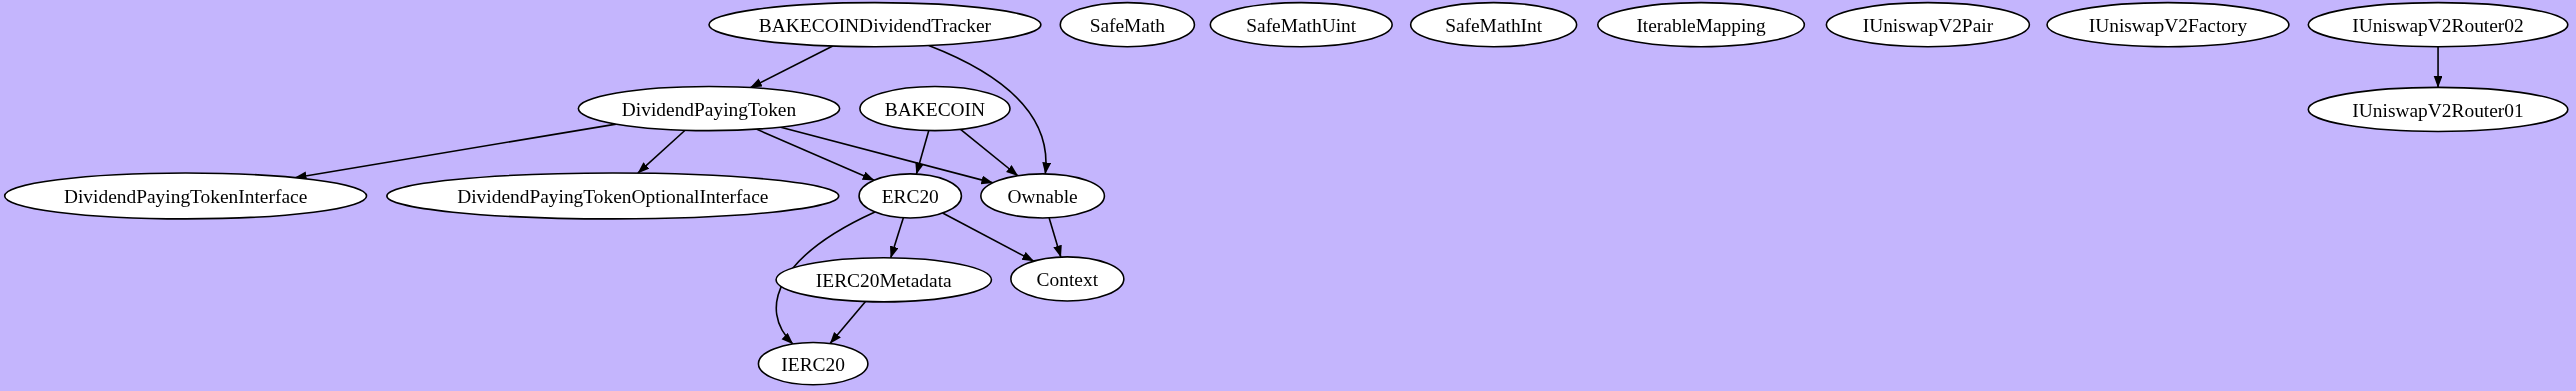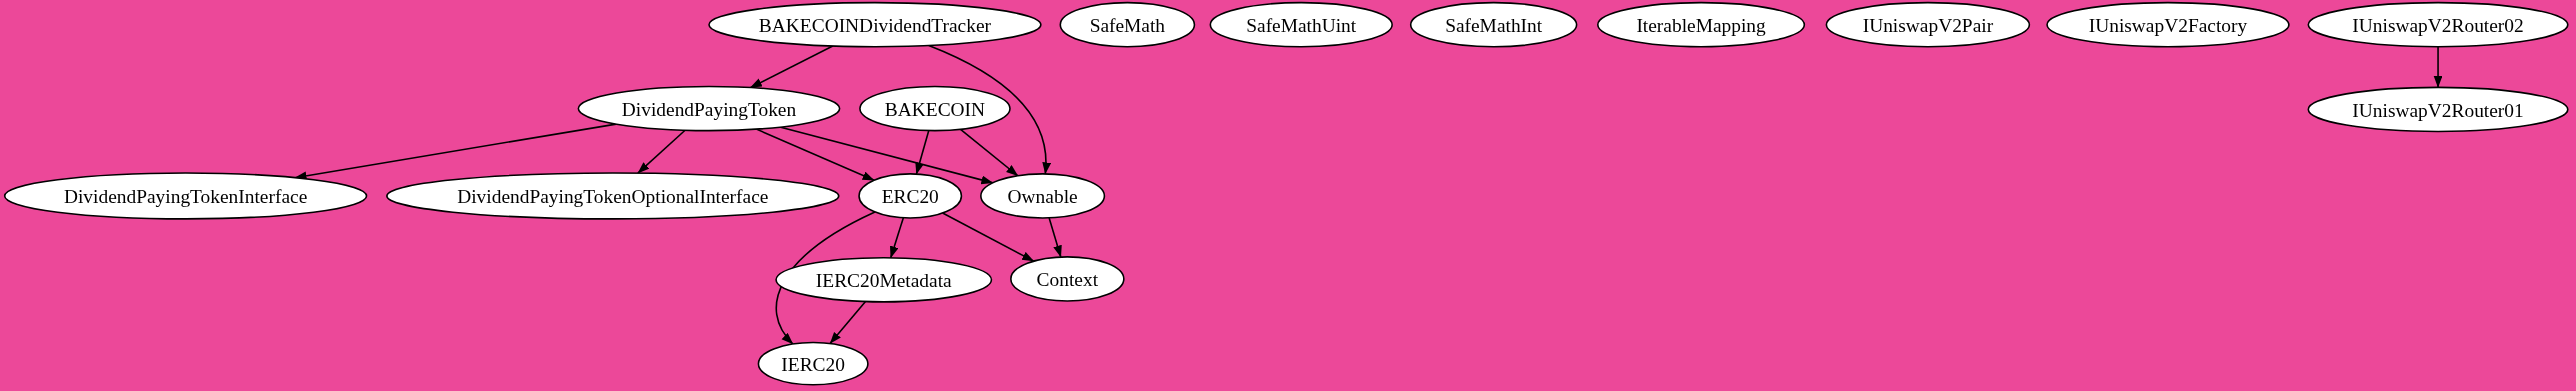--- a/index.html
+++ b/index.html
@@ -3,21 +3,21 @@
 <meta charset="utf-8">
 <style>
   html, body {
     margin: 0;
     padding: 0;
     background: #ffffff;
   }
   .graph-wrap {
     width: 2576px;
     height: 391px;
-    background: #ec4899;
+    background: #c4b5fd;
     position: relative;
     overflow: hidden;
   }
   svg {
     display: block;
   }
   text.node-label {
     font-family: "Liberation Serif", "DejaVu Serif", serif;
     font-size: 22px;
     fill: #000000;

